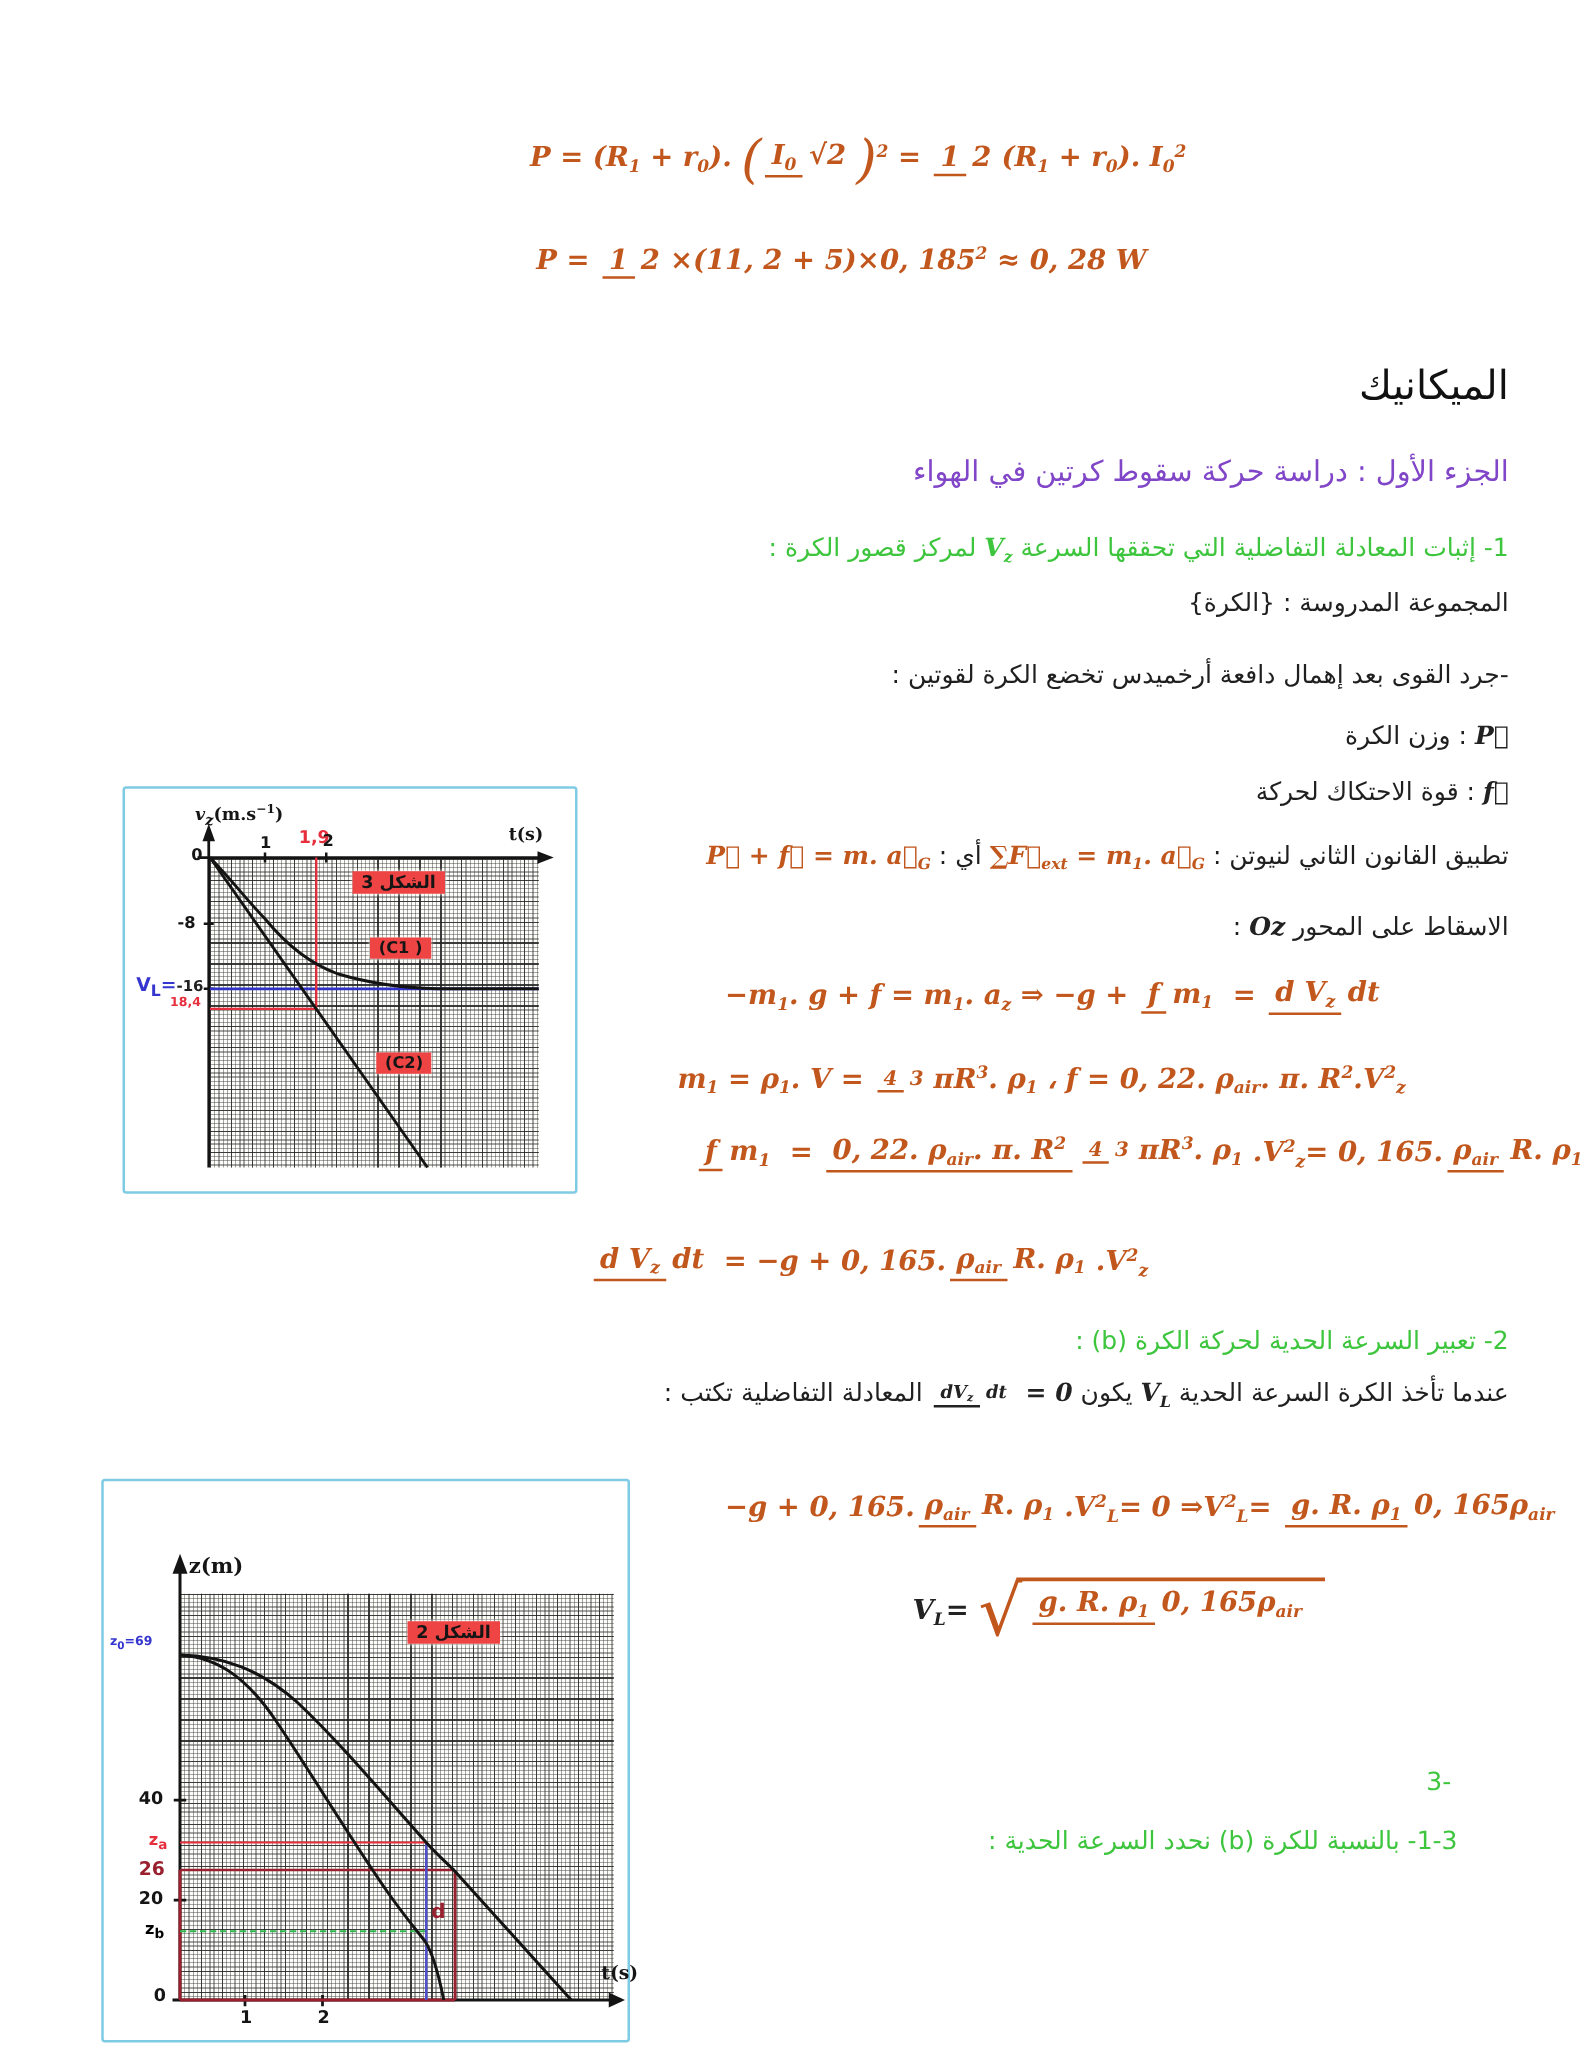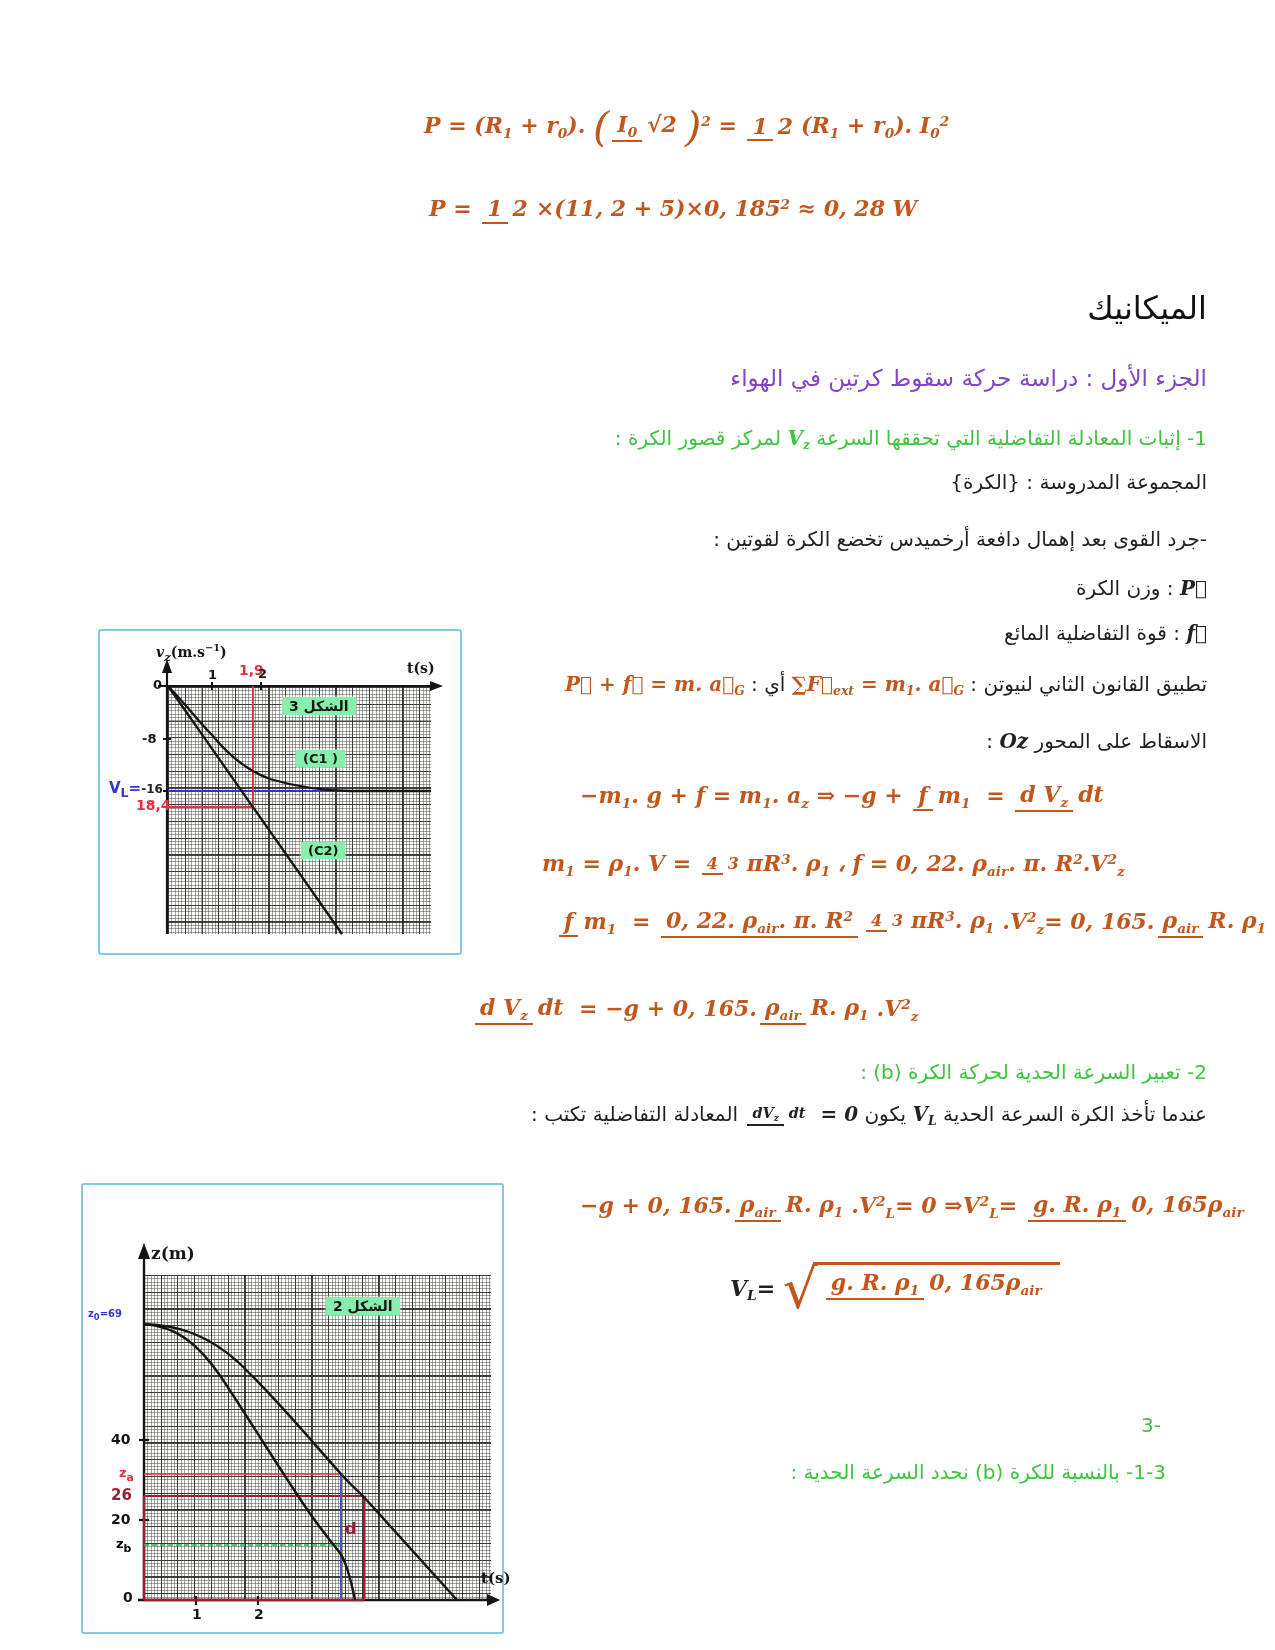--- a/index.html
+++ b/index.html
@@ -47,21 +47,21 @@
       repeating-linear-gradient(to right, rgba(45,45,45,.42) 0 1px, transparent 1px 3.35px),
       repeating-linear-gradient(to bottom, rgba(45,45,45,.42) 0 1px, transparent 1px 3.35px),
       repeating-linear-gradient(to right, rgba(10,10,10,.75) 0 1px, transparent 1px 16.75px),
       repeating-linear-gradient(to bottom, rgba(10,10,10,.75) 0 1px, transparent 1px 16.75px);
   }
   #fig3 .grid{left:68px;top:56px;width:263px;height:247px;}
   #fig2 .grid{left:61px;top:90px;width:347px;height:325px;}
   .fig svg{position:absolute;left:0;top:0;}
   .flabel{position:absolute;font-size:13px;font-weight:bold;color:#151515;line-height:1;
           font-family:"DejaVu Sans",sans-serif;white-space:nowrap;}
-  .glb{background:#86efac;padding:2px 7px;box-shadow:0 0 3px #faf9f4;}
+  .glb{background:#ef4444;padding:2px 7px;box-shadow:0 0 3px #faf9f4;}
   .fig .red{color:var(--red);}
   .fig .darkred{color:var(--darkred);}
   .fig .blue{color:var(--blue);}
   .fig .greenl{color:#000000;}
   .ser{font-family:"DejaVu Serif",serif;}
 </style>
 </head>
 <body>
 
 <div id="page">
@@ -77,21 +77,21 @@
       <div class="line eq" style="top: 195px; left: 405px;"><span class="mg"><span>P = </span><span class="fr">
             <span class="nu"><span>1</span></span>
             <span class="de"><span>2</span></span>
           </span><span>×(11, 2 + 5)×0, 185</span><span class="sp">2</span><span> ≈ 0, 28 W</span></span></div>
       <div class="line h1" style="top: 288px; right: 92px;"><span>الميكانيك</span></div>
       <div class="line purple" style="top: 364px; right: 92px;"><span>الجزء الأول : دراسة حركة سقوط كرتين في الهواء</span></div>
       <div class="line green" style="top: 426px; right: 92px;"><span>1- إثبات المعادلة التفاضلية التي تحققها السرعة </span><span class="mg"><span>V</span><span class="sb">z</span></span><span> لمركز قصور الكرة :</span></div>
       <div class="line ar" style="top: 470px; right: 92px;"><span>المجموعة المدروسة : {الكرة}</span></div>
       <div class="line ar" style="top: 527px; right: 92px;"><span>-جرد القوى بعد إهمال دافعة أرخميدس تخضع الكرة لقوتين :</span></div>
       <div class="line ar" style="top: 576px; right: 92px;"><span class="mg c-k"><span>P⃗</span></span><span> : وزن الكرة</span></div>
-      <div class="line ar" style="top: 621px; right: 92px;"><span class="mg c-k"><span>f⃗</span></span><span> : قوة التفاضلية المائع</span></div>
+      <div class="line ar" style="top: 621px; right: 92px;"><span class="mg c-k"><span>f⃗</span></span><span> : قوة الاحتكاك لحركة</span></div>
       <div class="line ar" style="top: 672px; right: 92px;"><span>تطبيق القانون الثاني لنيوتن : </span><span class="mg c-o"><span>∑F⃗</span><span class="sb">ext</span><span> = m</span><span class="sb">1</span><span>. a⃗</span><span class="sb">G</span></span><span>  أي :  </span><span class="mg c-o"><span>P⃗ + f⃗ = m. a⃗</span><span class="sb">G</span></span></div>
       <div class="line ar" style="top: 729px; right: 92px;"><span>الاسقاط على المحور </span><span class="mg c-k"><span>Oz</span></span><span> :</span></div>
       <div class="line eq" style="top: 782px; left: 556px;"><span class="mg"><span>−m</span><span class="sb">1</span><span>. g + f = m</span><span class="sb">1</span><span>. a</span><span class="sb">z</span><span>  ⇒ −g + </span><span class="fr">
             <span class="nu"><span>f</span></span>
             <span class="de"><span>m</span><span class="sb">1</span></span>
           </span><span> = </span><span class="fr">
             <span class="nu"><span>d V</span><span class="sb">z</span></span>
             <span class="de"><span>dt</span></span>
           </span></span></div>
       <div class="line eq" style="top: 850px; left: 518px;"><span class="mg"><span>m</span><span class="sb">1</span><span> = ρ</span><span class="sb">1</span><span>. V = </span><span class="fr frs">
@@ -168,21 +168,21 @@
     </div>
     <div class="flabel ser" style="left:307px;top:30px;font-size:14px">t(s)</div>
     <div class="flabel" style="left:53px;top:47px">0</div>
     <div class="flabel" style="left:108px;top:37px">1</div>
     <div class="flabel red" style="left:139px;top:32px;font-size:14px">1,9</div>
     <div class="flabel" style="left:158px;top:36px">2</div>
     <div class="flabel" style="left:42px;top:101px">-8</div>
     <div class="flabel" style="left:9px;top:150px;font-size:15px">
       <span class="blue"><span>V</span><sub>L</sub><span>=</span></span><span style="color:#222;font-size:12px">-16</span>
     </div>
-    <div class="flabel red" style="left:36px;top:167px;font-size:14px">18,4</div>
+    <div class="flabel red" style="left:36px;top:167px;font-size:10px">18,4</div>
     <div class="flabel glb" style="left:182px;top:66px;font-size:14px">الشكل 3</div>
     <div class="flabel glb" style="left:196px;top:119px">(C1 )</div>
     <div class="flabel glb" style="left:201px;top:211px">(C2)</div>
   </div>
 
   <div class="fig" id="fig2">
     <div class="grid"></div>
     <svg width="419" height="447" viewBox="0 0 419 447">
 
       <line x1="61" y1="62" x2="61" y2="415" stroke="#141414" stroke-width="2.4"></line>

